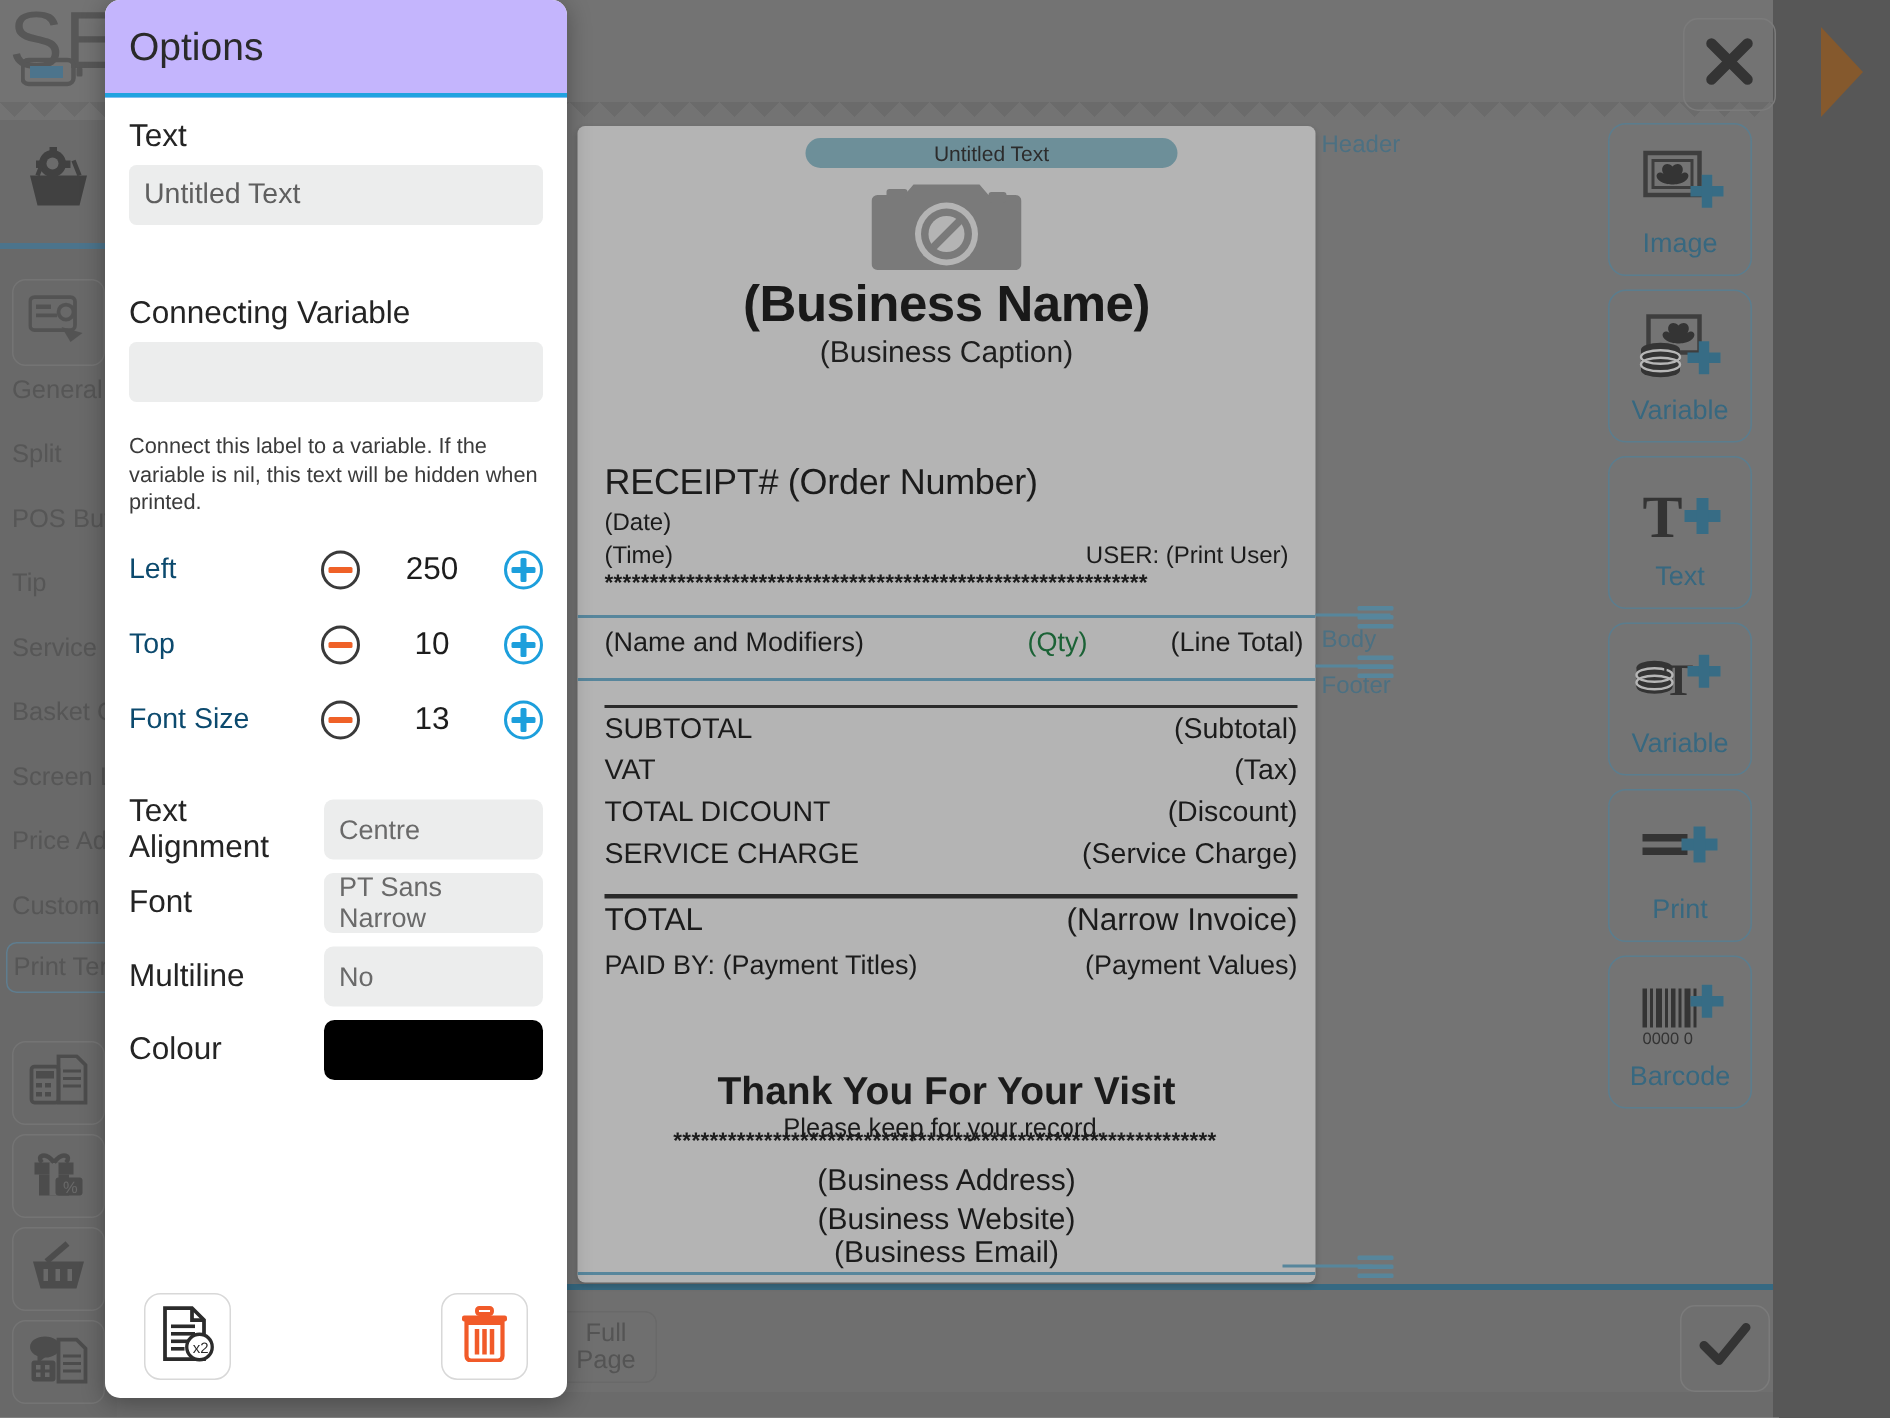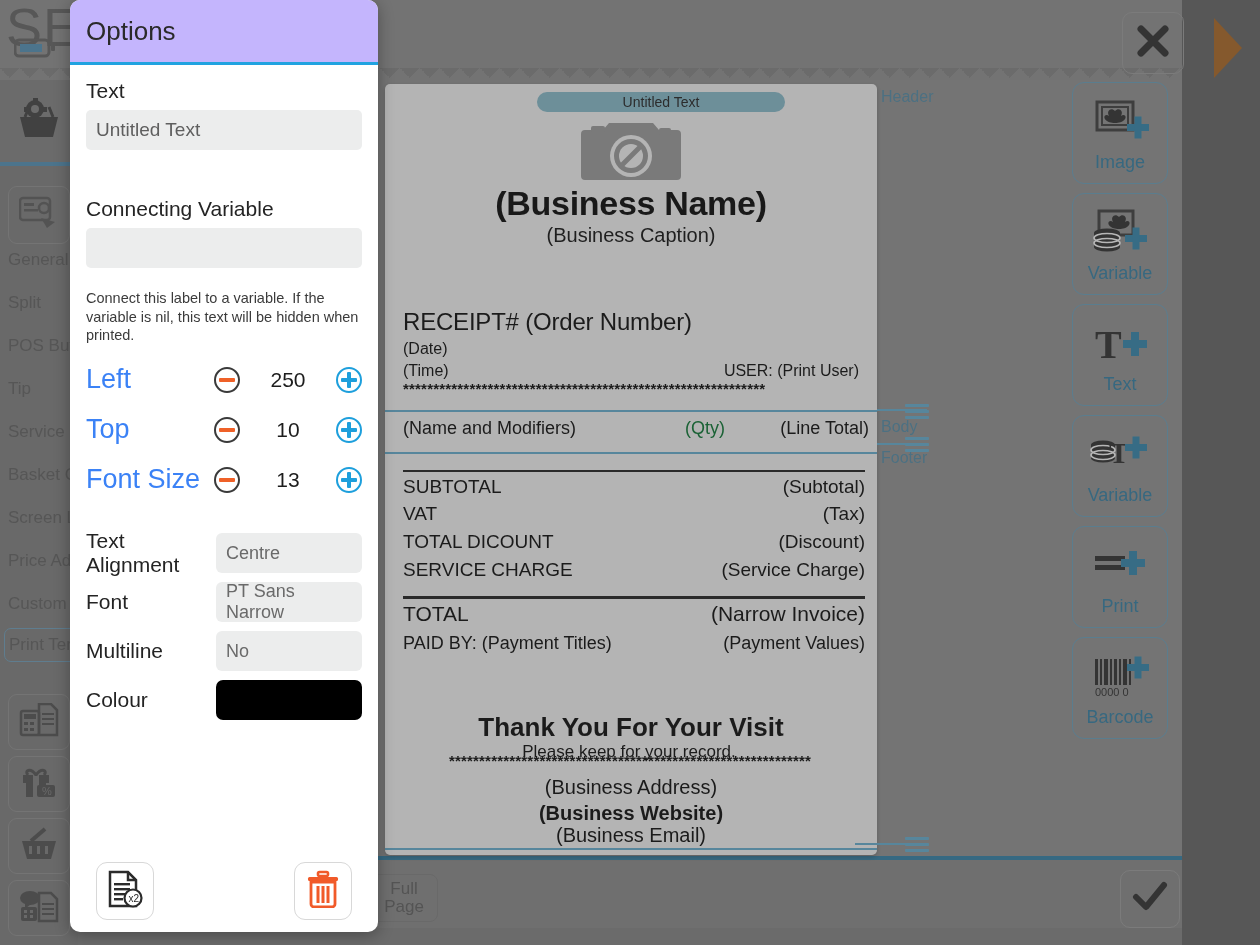--- a/index.html
+++ b/index.html
@@ -165,21 +165,21 @@
 
   .thanks {
     position: absolute; left: 0; top: 628px; width: 492px; text-align: center;
     font-size: 26px; font-weight: 700; color: #151515;
   }
   .thanks-sub {
     position: absolute; left: 0; top: 658px; width: 488px; text-align: center;
     font-size: 17px; color: #151515;
   }
   .addr { position: absolute; left: 0; width: 492px; text-align: center; font-size: 20px; color: #151515; }
-  .addr1 { top: 692px; } .addr2 { top: 718px; font-weight: bold; } .addr3 { top: 740px; }
+  .addr1 { top: 692px; } .addr2 { top: 718px; } .addr3 { top: 740px; }
 
   .footer-sep { position: absolute; left: 0; top: 764px; width: 492px; height: 2px; background: #6fb7d8; }
 
   
   .sec-label {
     position: absolute; font-size: 16px; color: #5e95b0; z-index: 12;
   }
   .handle { position: absolute; width: 24px; height: 3px; background: #6fb7d8; border-radius: 1px; z-index: 12; }
   .hline { position: absolute; height: 2px; background: #6fb7d8; z-index: 11; }
 
@@ -216,21 +216,21 @@
     font-size: 19px; color: #5f5f5f;
   }
   .gap-lg { height: 47px; }
   .help {
     font-size: 14.5px; color: #3b3b3b; line-height: 1.28; margin-top: 21px; width: 278px;
   }
 
   .num-row {
     display: flex; align-items: center; height: 50px;
   }
-  .num-label { font-size: 27px; color: #3b82f6; width: 128px; }
+  .num-label { font-size: 19px; color: #0c4a6e; width: 128px; }
   .num-minus, .num-plus {
     width: 26px; height: 26px; border-radius: 50%; position: relative; flex: 0 0 auto;
   }
   .num-minus { border: 2px solid #3a3a3a; }
   .num-minus::after {
     content: ""; position: absolute; left: 3px; top: 9px; width: 16px; height: 4px;
     background: #ef6128; border-radius: 1px;
   }
   .num-plus { border: 2px solid #1d9fdc; }
   .num-plus::before {

